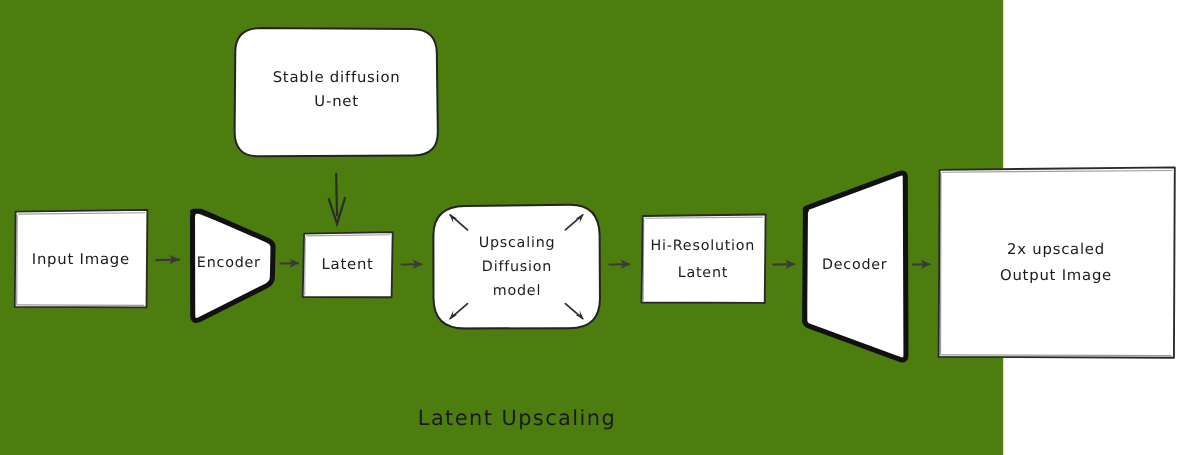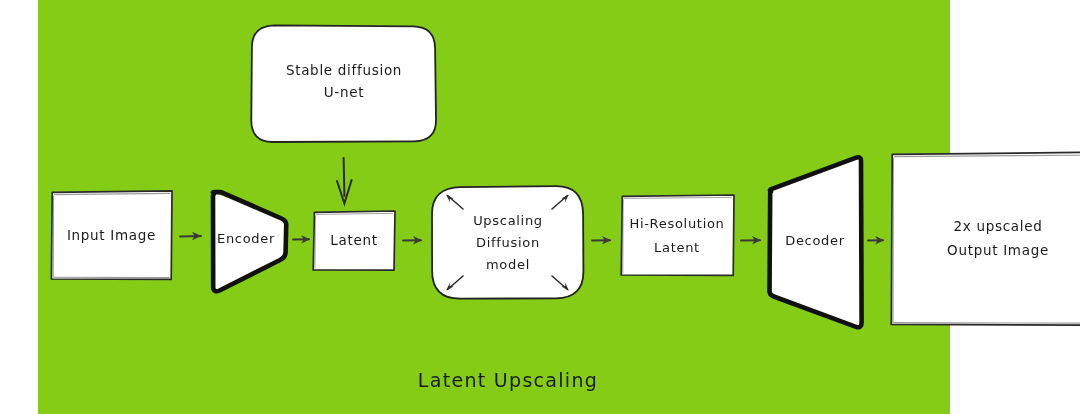--- a/index.html
+++ b/index.html
@@ -10,22 +10,21 @@
   body {
     width: 1080px;
     height: 414px;
     overflow: hidden;
     font-family: "DejaVu Sans", sans-serif;
   }
   #diagram-root {
     position: relative;
     width: 912px;
     height: 414px;
-    background: #84cc16;
-    margin-left: 38px;
+    background: #4d7c0f;
   }
   svg#diagram-canvas {
     position: absolute;
     left: 0;
     top: 0;
     width: 1080px;
     height: 414px;
     display: block;
   }
   .node-label {

